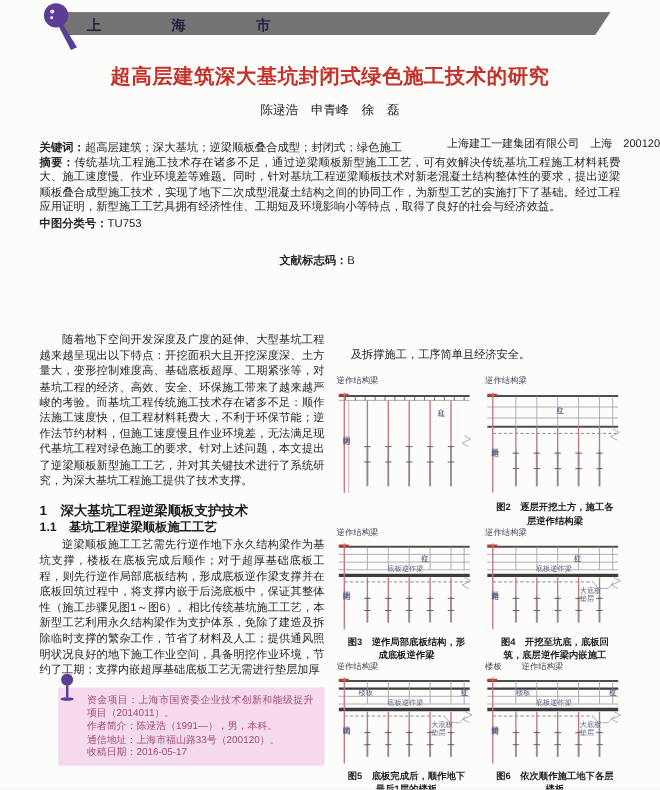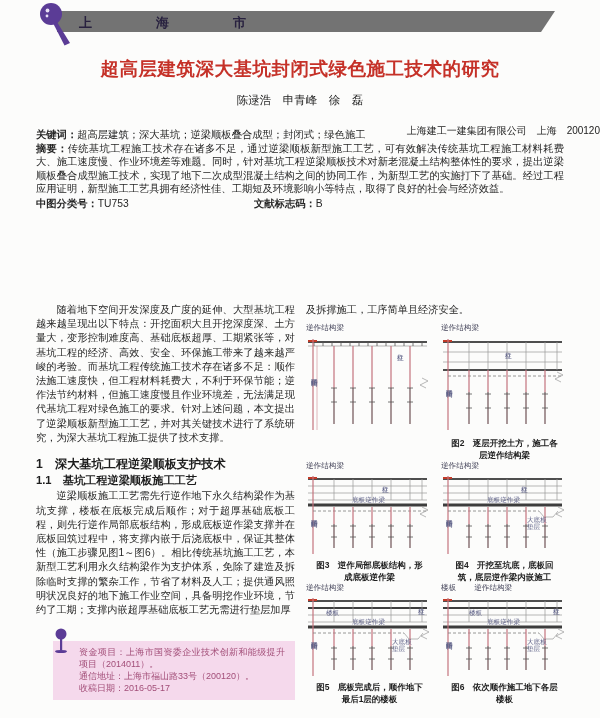--- a/index.html
+++ b/index.html
@@ -17,39 +17,39 @@
   .paper-title{position:absolute;left:0;right:0;top:56px;text-align:center;font-size:18.5px;
                font-weight:bold;letter-spacing:.5px;color:#c53128;}
   .authors{position:absolute;left:0;right:0;top:93px;text-align:center;font-size:11.5px;color:#222;}
   .affiliation{position:absolute;left:0;right:0;top:110px;text-align:right;font-size:10px;color:#222;margin-top:14px;}
 
   
   .abstract-block{position:absolute;left:36px;top:128px;width:528px;font-size:10.3px;
                   line-height:13.6px;text-align:justify;color:#262626;}
   .abstract-block b{font-weight:bold;}
   .meta-row{display:flex;margin-top:1px;}
-  .meta-row .m1{width:218px;} .meta-row .m2{width:142px;} .meta-row .m3{flex:1;}
+  .meta-row .m1{width:218px;} .meta-row .m2{width:142px;margin-top:34px;} .meta-row .m3{flex:1;}
 
   
   .en-block{position:absolute;left:60px;top:221px;width:480px;text-align:center;}
   .en-title{font-size:14.3px;font-weight:bold;line-height:18px;color:#161616;}
   .en-authors{margin-top:5px;font-size:10.8px;color:#222;}
   .en-affil{margin-top:3px;font-size:9.5px;color:#222;}
 
   
   .col-left{position:absolute;left:36px;top:303px;width:259px;font-size:10.2px;
             line-height:14.2px;text-align:justify;color:#262626;}
   .col-right{position:absolute;left:306px;top:303px;width:262px;font-size:10.2px;
              line-height:14.2px;color:#262626;}
   p.indent{margin:0;text-indent:2em;}
   .sec1{margin:12px 0 2px;font-size:12.2px;font-weight:bold;color:#1d1d1d;}
   .sec11{margin:0 0 2px;font-size:11.2px;font-weight:bold;color:#1d1d1d;}
 
   
-  .footnote{position:relative;margin-top:24px;margin-left:17px;}
+  .footnote{position:relative;margin-top:8px;margin-left:17px;}
   .fn-box{background:#f5d9ec;color:#a34f79;font-size:9px;line-height:11.8px;
           padding:6px 10px 6px 26px;}
   .fn-box b{font-weight:normal;}
   .fn-pin{position:absolute;left:1px;top:-13px;}
 
   
   .figs{margin-top:8px;display:grid;grid-template-columns:127px 127px;column-gap:8px;row-gap:2px;}
   .figure{position:relative;}
   .fig-top{display:flex;justify-content:flex-start;gap:18px;font-size:7.6px;color:#44445a;
            height:10px;align-items:flex-end;margin-bottom:1px;}
@@ -108,28 +108,29 @@
     <p class="indent">逆梁顺板施工工艺需先行逆作地下永久结构梁作为基坑支撑，楼板在底板完成后顺作；对于超厚基础底板工程，则先行逆作局部底板结构，形成底板逆作梁支撑并在底板回筑过程中，将支撑内嵌于后浇底板中，保证其整体性（施工步骤见图1～图6）。相比传统基坑施工工艺，本新型工艺利用永久结构梁作为支护体系，免除了建造及拆除临时支撑的繁杂工作，节省了材料及人工；提供通风照明状况良好的地下施工作业空间，具备明挖作业环境，节约了工期；支撑内嵌超厚基础底板工艺无需进行垫层加厚</p>
 
     <div class="footnote">
       <svg class="fn-pin" width="16" height="28" viewBox="0 0 16 28">
         <circle cx="7" cy="6" r="5.5" fill="#5b3c96"></circle>
         <rect x="6" y="11" width="2.2" height="11" fill="#5b3c96"></rect>
         <ellipse cx="7" cy="23.5" rx="6" ry="1.6" fill="#5b3c96"></ellipse>
       </svg>
       <div class="fn-box">
         <div><b>资金项目：</b><span>上海市国资委企业技术创新和能级提升项目（2014011）。</span></div>
+        <div><b>作者简介：</b><span>陈逯浩（1991—），男，本科。</span></div>
         <div><b>通信地址：</b><span>上海市福山路33号（200120）。</span></div>
         <div><b>收稿日期：</b><span>2016-05-17</span></div>
       </div>
     </div>
   </div>
 
   <div class="col-right">
-    <p style="margin:0">及拆撑施工，工序简单且经济安全。</p>
+    <p style="margin:13px">及拆撑施工，工序简单且经济安全。</p>
 
     <div class="figs">
 
       <div class="figure">
         <div class="fig-top">
             <span>逆作结构梁</span>
           </div>
         <div class="fig-draw">
           <svg viewBox="0 0 126 100" width="126" height="100">
             <path class="g2" d="M2 6H121"></path>

